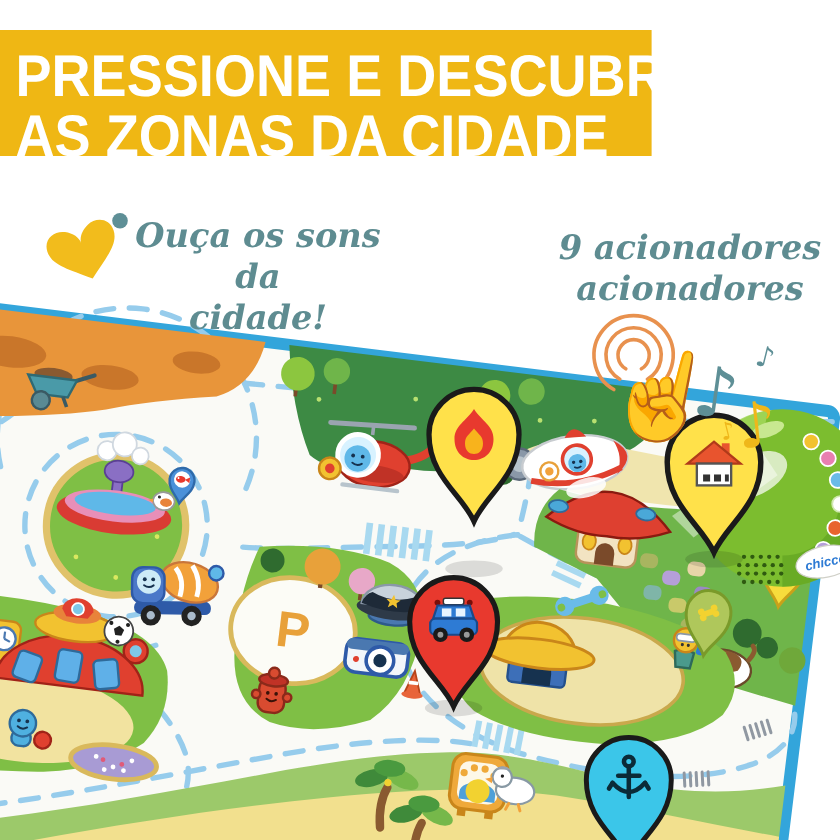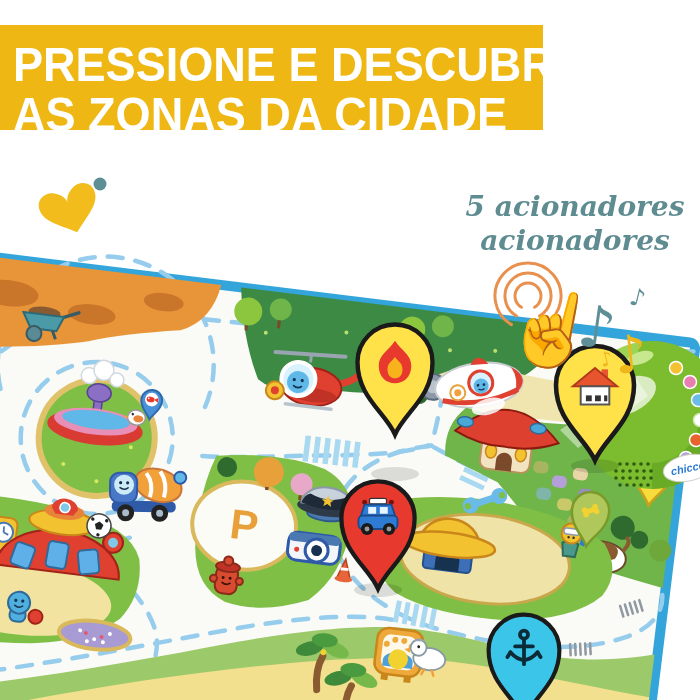--- a/index.html
+++ b/index.html
@@ -547,19 +547,23 @@
 
   <div class="heart-wrap">
     <svg viewBox="0 0 80 78" width="80" height="78">
       <g transform="translate(36,44) rotate(-18)">
         <path d="M 0 17 C -17 3 -29 -4 -29 -16 C -29 -27 -18 -31 -10 -27 C -4 -24 0 -19 0 -14 C 0 -19 4 -24 10 -27 C 18 -31 29 -27 29 -16 C 29 -4 17 3 0 17 Z" fill="#F2BC1C"></path>
       </g>
       <circle cx="64" cy="12" r="6.5" fill="#5E8F96"></circle>
     </svg>
   </div>
 
+  <div class="tagline">
+    <span>Ouça os sons da</span><br>
+    <span>cidade!</span>
+  </div>
 
   <div class="feature">
-    <span>5 acionadores</span><br>
+    <span>9 acionadores</span><br>
     <span>acionadores</span>
   </div>
 
 </div>
 
 </body></html>

